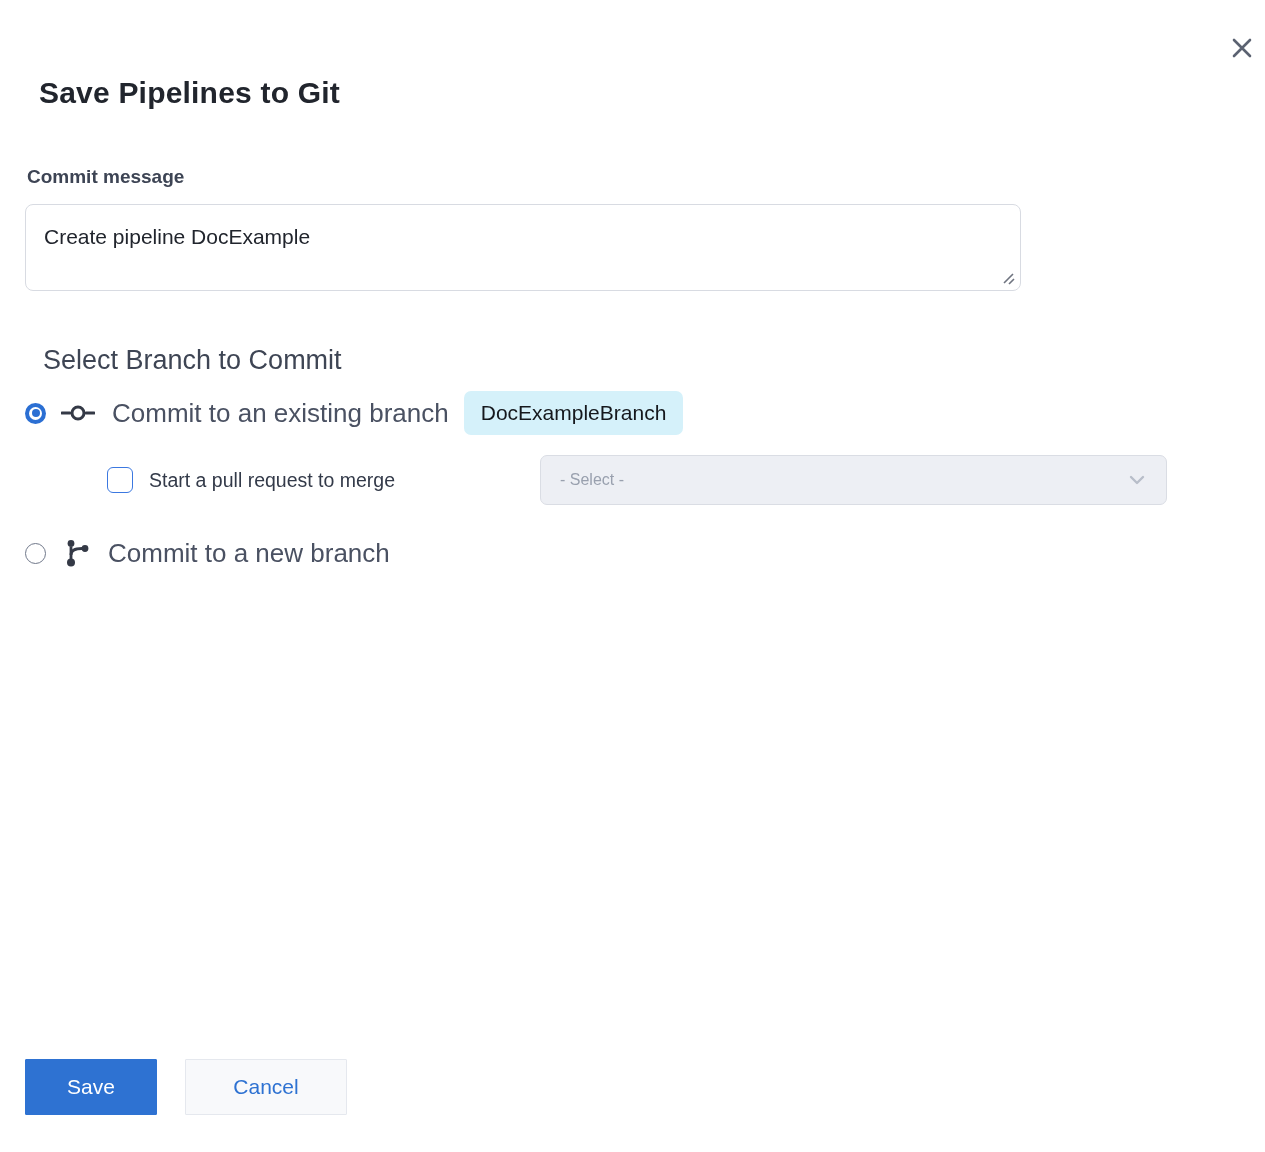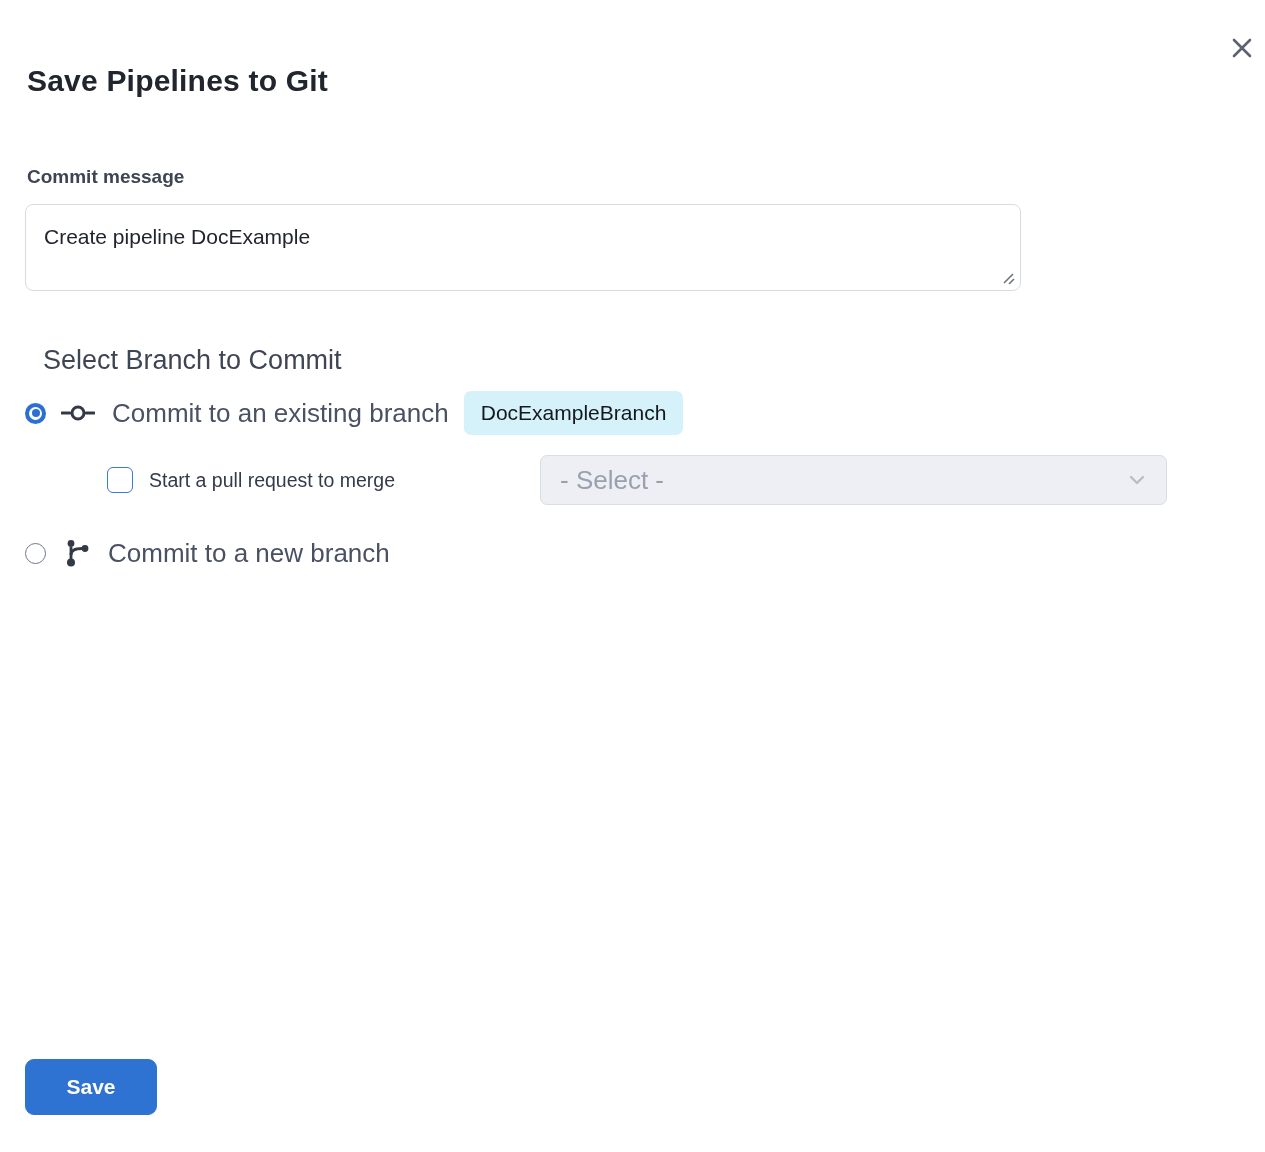--- a/index.html
+++ b/index.html
@@ -27,21 +27,21 @@
     display: flex;
     align-items: center;
     justify-content: center;
   }
 
   
   .dialog-title {
     position: absolute;
     left: 27px;
     top: 64px;
-    margin: 0;
+    margin: 12px;
     font-size: 30px;
     font-weight: 700;
     color: #21252d;
     letter-spacing: 0.2px;
   }
 
   
   .field-label {
     position: absolute;
     left: 27px;
@@ -184,34 +184,34 @@
     background: #edeff4;
     border: 1px solid #dadde4;
     border-radius: 7px;
     display: flex;
     align-items: center;
     justify-content: space-between;
     padding: 0 19px;
     cursor: pointer;
   }
   .select-placeholder {
-    font-size: 26px;
+    font-size: 16px;
     color: #99a0ae;
     white-space: nowrap;
   }
 
   
   .btn {
     position: absolute;
     top: 1059px;
     height: 56px;
-    border-radius: 9px;
+    border-radius: 1px;
     font-family: "Liberation Sans", sans-serif;
     font-size: 21px;
-    font-weight: 700;
+    font-weight: 400;
     cursor: pointer;
     display: flex;
     align-items: center;
     justify-content: center;
   }
   .btn-save {
     left: 25px;
     width: 132px;
     background: #2e72d2;
     border: 1px solid #2e72d2;
@@ -281,14 +281,15 @@
       <circle cx="7" cy="5.5" r="3.4" fill="#343946"></circle>
       <line x1="7" y1="9" x2="7" y2="21" stroke="#343946" stroke-width="2.8"></line>
       <circle cx="7" cy="24.5" r="4" fill="#343946"></circle>
       <path d="M7 17 C7 12.5 10.5 10.5 18 10.5" stroke="#343946" stroke-width="2.8" fill="none"></path>
       <circle cx="21" cy="10.5" r="3.4" fill="#343946"></circle>
     </svg>
     <span class="option-label">Commit to a new branch</span>
   </div>
 
   <button class="btn btn-save">Save</button>
+  <button class="btn btn-cancel">Cancel</button>
 
 </div>
 
 </body></html>

